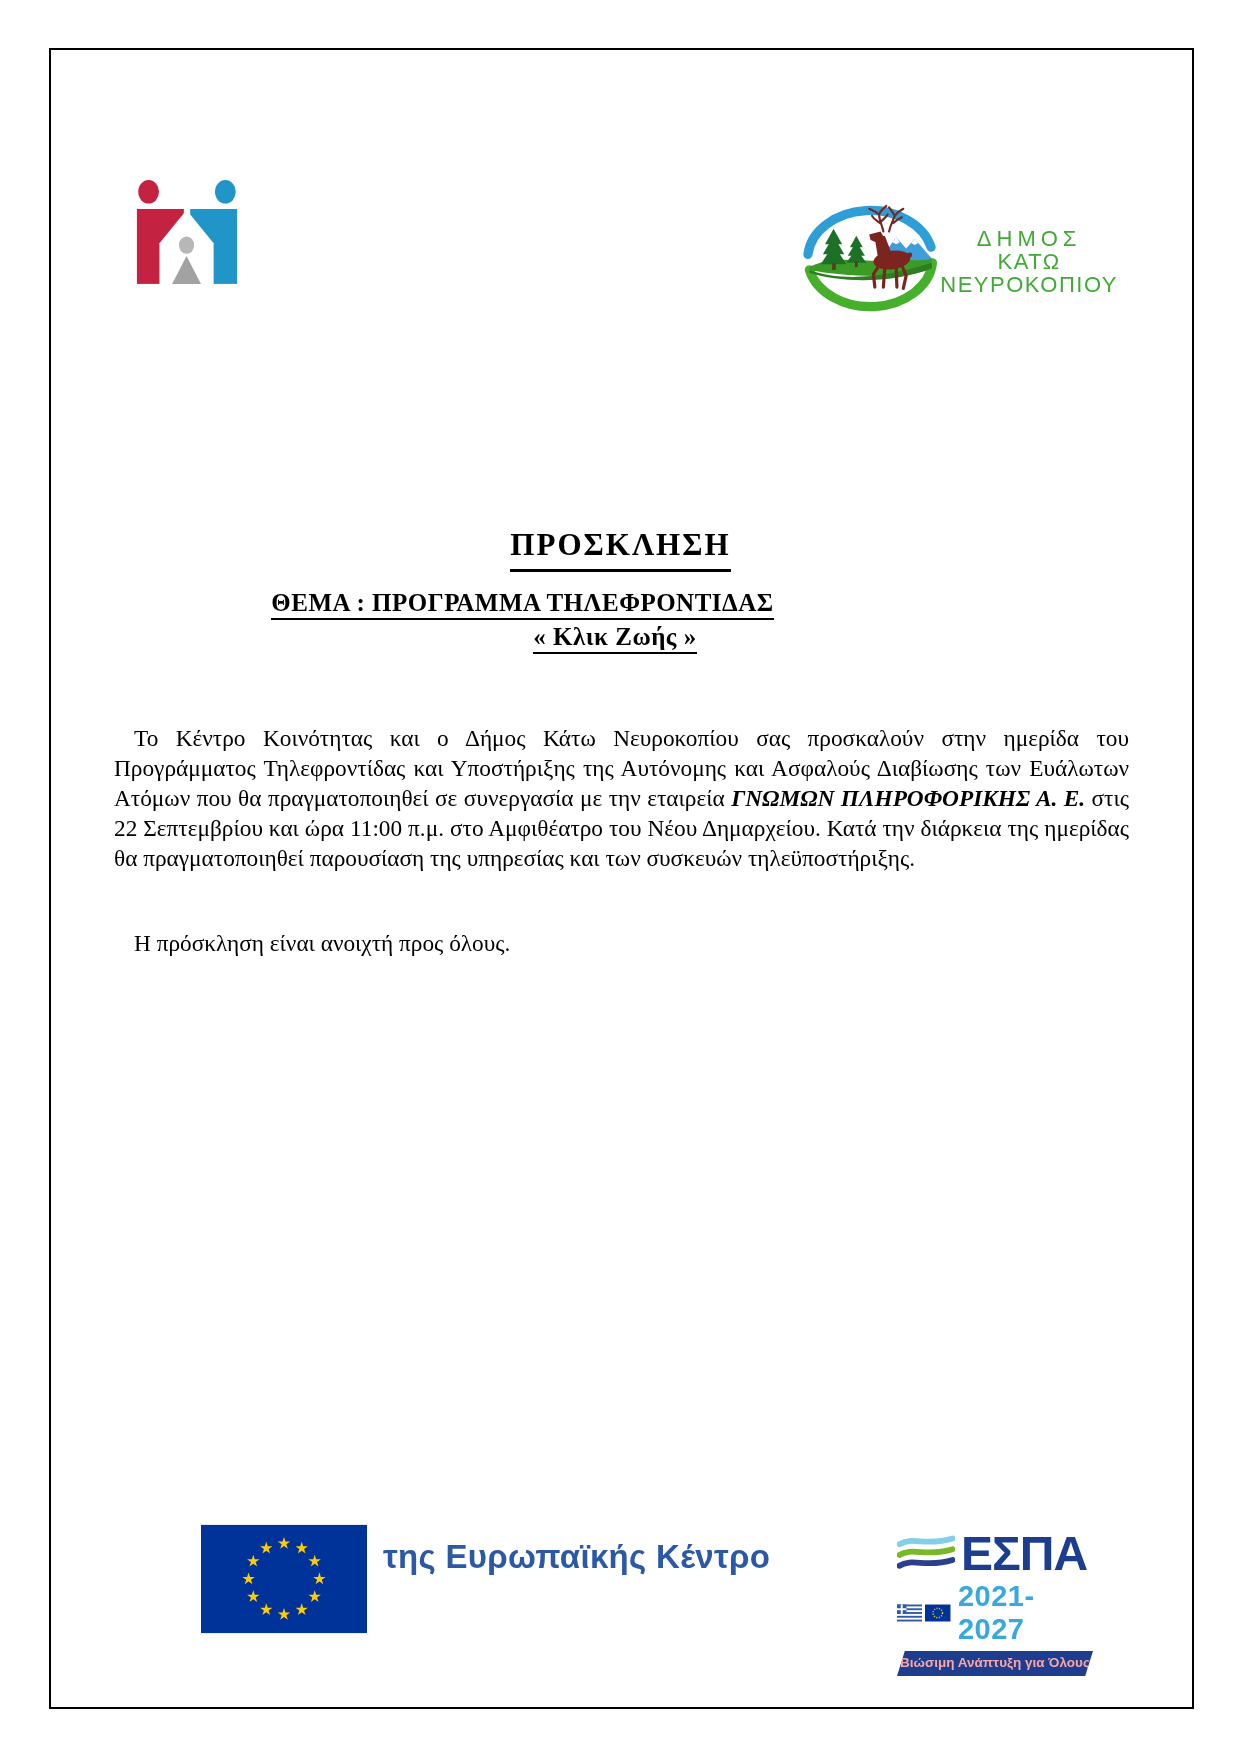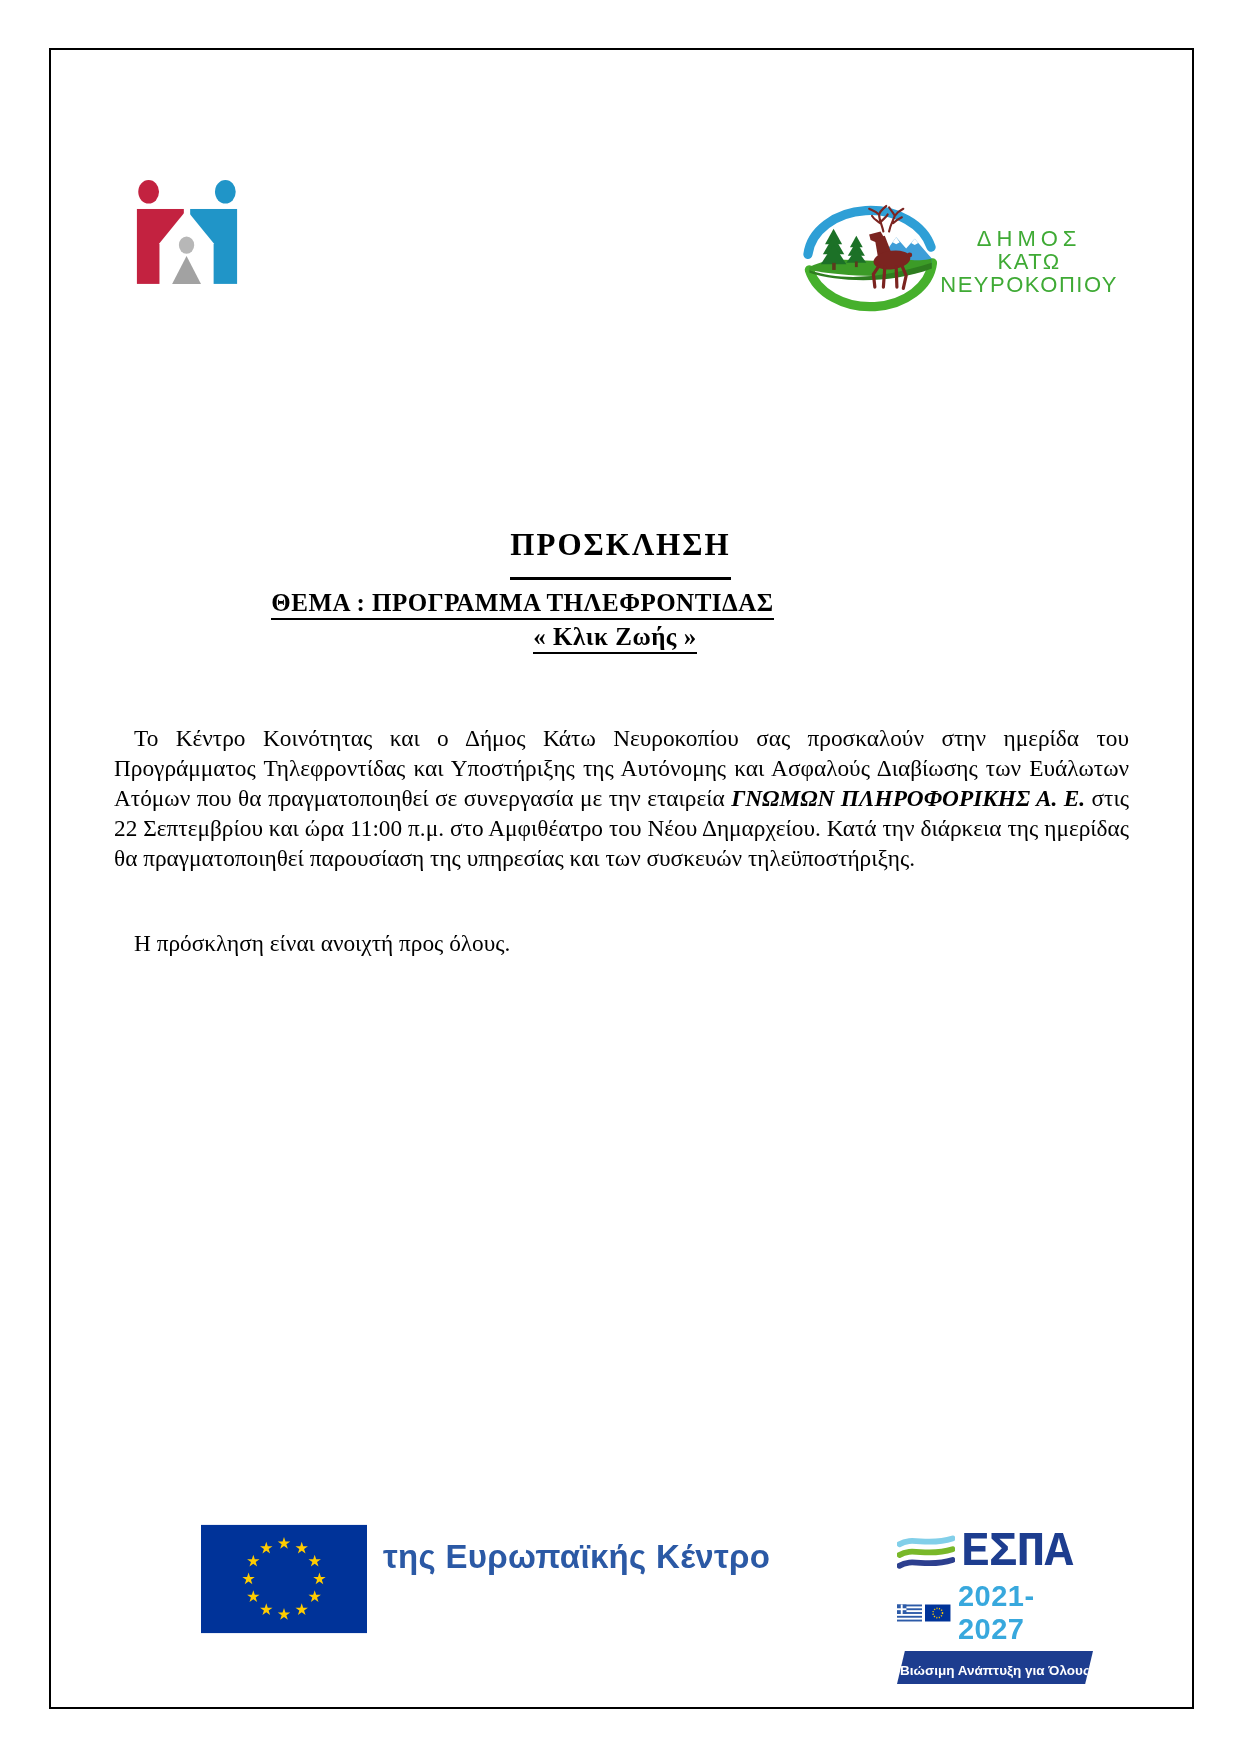--- a/index.html
+++ b/index.html
@@ -25,21 +25,21 @@
     margin-top:2px;text-align:center;color:#3faa35;
     font-family:"Liberation Sans",sans-serif;font-size:22px;line-height:23px;
   }
   .muni-text .l1{letter-spacing:5px;}
   .muni-text .l2{letter-spacing:1.5px;}
 
   
   .title-row{position:absolute;left:0;top:527px;width:1241px;text-align:center;}
   .title-row span{
     display:inline-block;font-weight:bold;font-size:31px;letter-spacing:2px;
-    border-bottom:3px solid #000;padding-bottom:14px;
+    border-bottom:3px solid #000;padding-bottom:6px;
   }
   .subject1{position:absolute;left:0;top:589px;width:1045px;text-align:center;}
   .subject2{position:absolute;left:0;top:623px;width:1230px;text-align:center;}
   .subject1 span,.subject2 span{
     display:inline-block;font-weight:bold;font-size:25px;letter-spacing:0.5px;
     border-bottom:2px solid #000;padding-bottom:1px;
   }
 
   
   .body-par{
@@ -53,29 +53,29 @@
   }
 
   
   .eu-flag{position:absolute;left:201px;top:1523px;width:166px;height:112px;}
   .cofund{
     position:absolute;left:383px;top:1536px;
     font-family:"Liberation Sans",sans-serif;font-weight:bold;
     font-size:33px;line-height:42px;color:#2b59a5;letter-spacing:0.3px;
   }
   .espa{position:absolute;left:897px;top:1528px;width:196px;font-family:"Liberation Sans",sans-serif;}
-  .espa-row1{display:flex;align-items:flex-start;font-family:Liberation Mono, monospace;}
+  .espa-row1{display:flex;align-items:flex-end;}
   .espa-waves{width:58px;height:46px;margin-top:4px;}
   .espa-name{font-weight:bold;font-size:48px;line-height:48px;color:#1d3d8f;letter-spacing:-1px;margin-left:6px;}
   .espa-row2{display:flex;align-items:center;margin-top:2px;}
   .espa-row2 svg{margin-right:3px;}
   .espa-years{font-weight:bold;font-size:29px;color:#38a8dd;margin-left:4px;letter-spacing:0.5px;}
   .espa-banner{
-    margin-top:5px;background:#1d3d8f;color:#ffffff;font-weight:bold;font-size:13.5px;
-    text-align:center;padding:12px 0 6px 0;width:196px;
+    margin-top:5px;background:#1d3d8f;color:#fca5a5;font-weight:bold;font-size:13.5px;
+    text-align:center;padding:4px 0 6px 0;width:196px;
     clip-path:polygon(4% 0,100% 0,96% 100%,0 100%);
   }
 </style>
 </head>
 <body>
 
 <div class="frame"></div>
 
 <div class="kk-logo">
   <svg class="kk-mark" viewBox="0 0 113 115">

